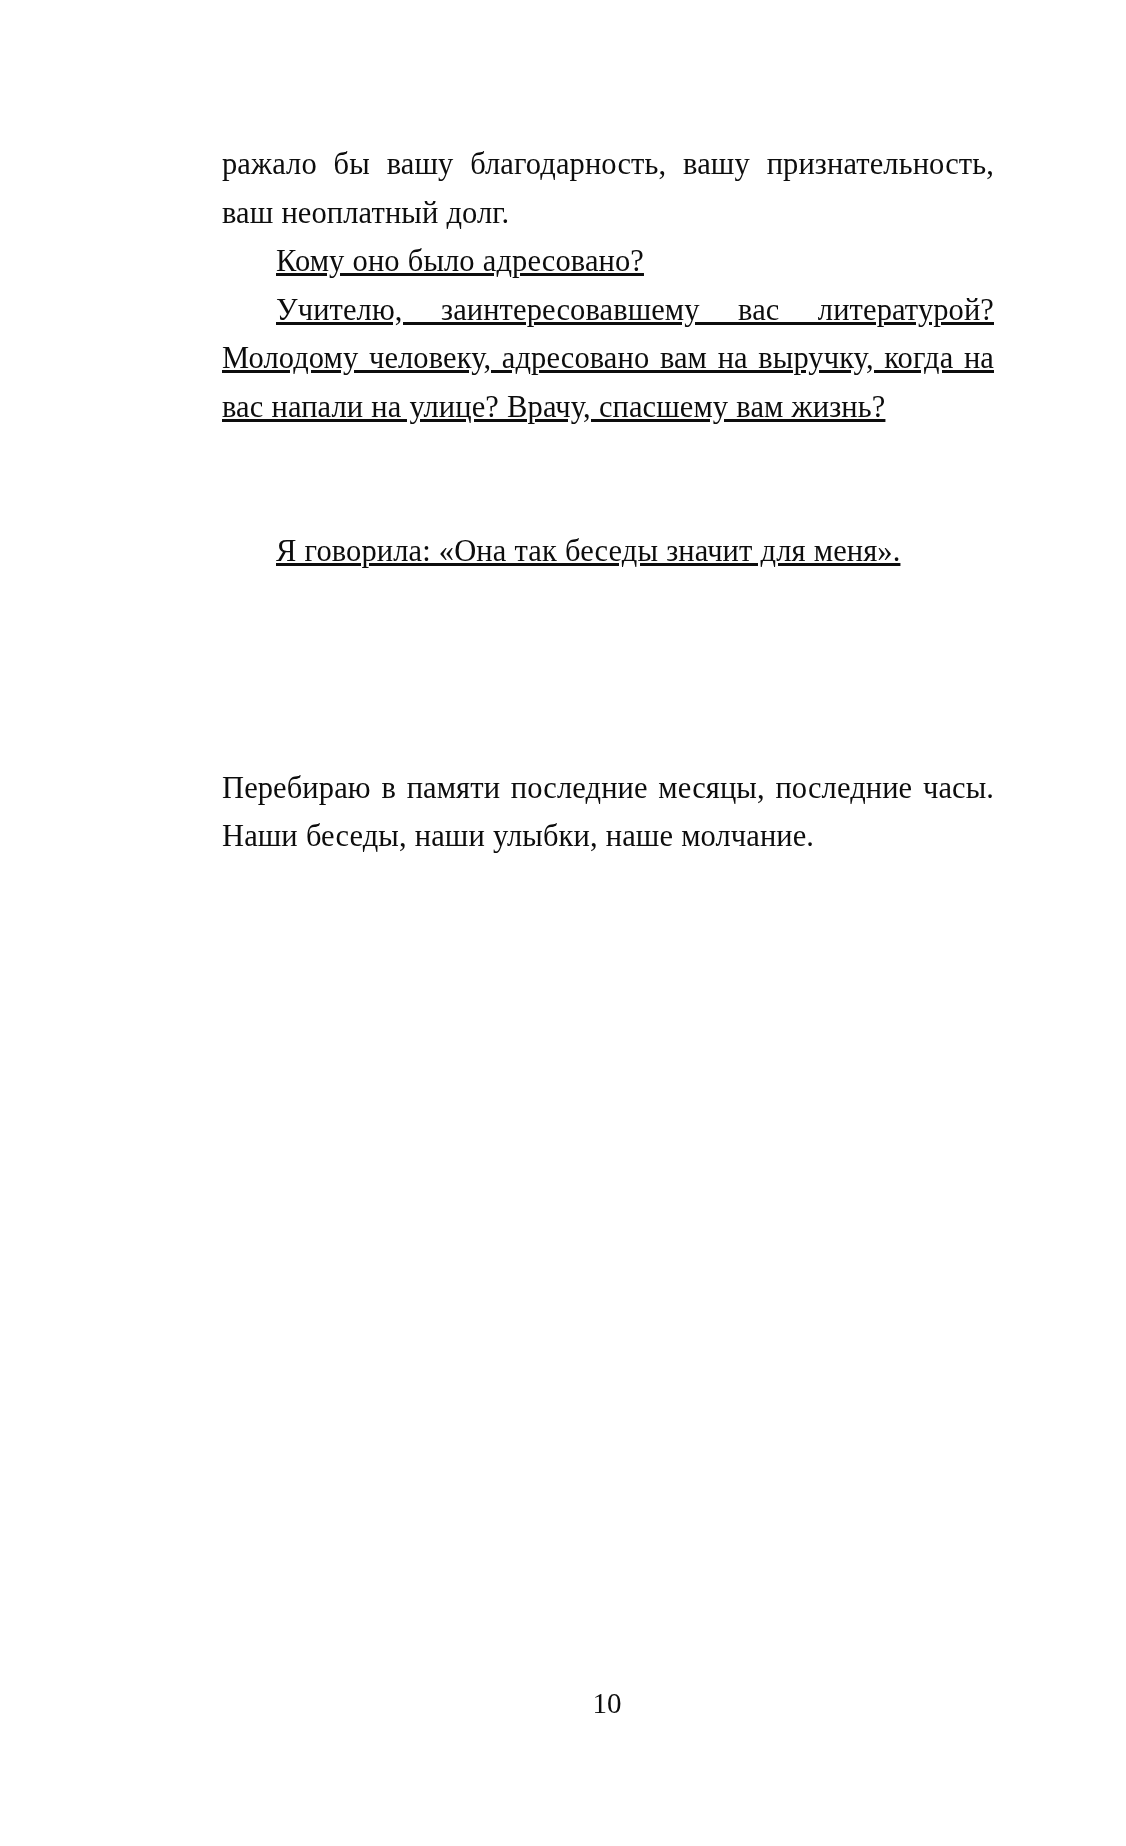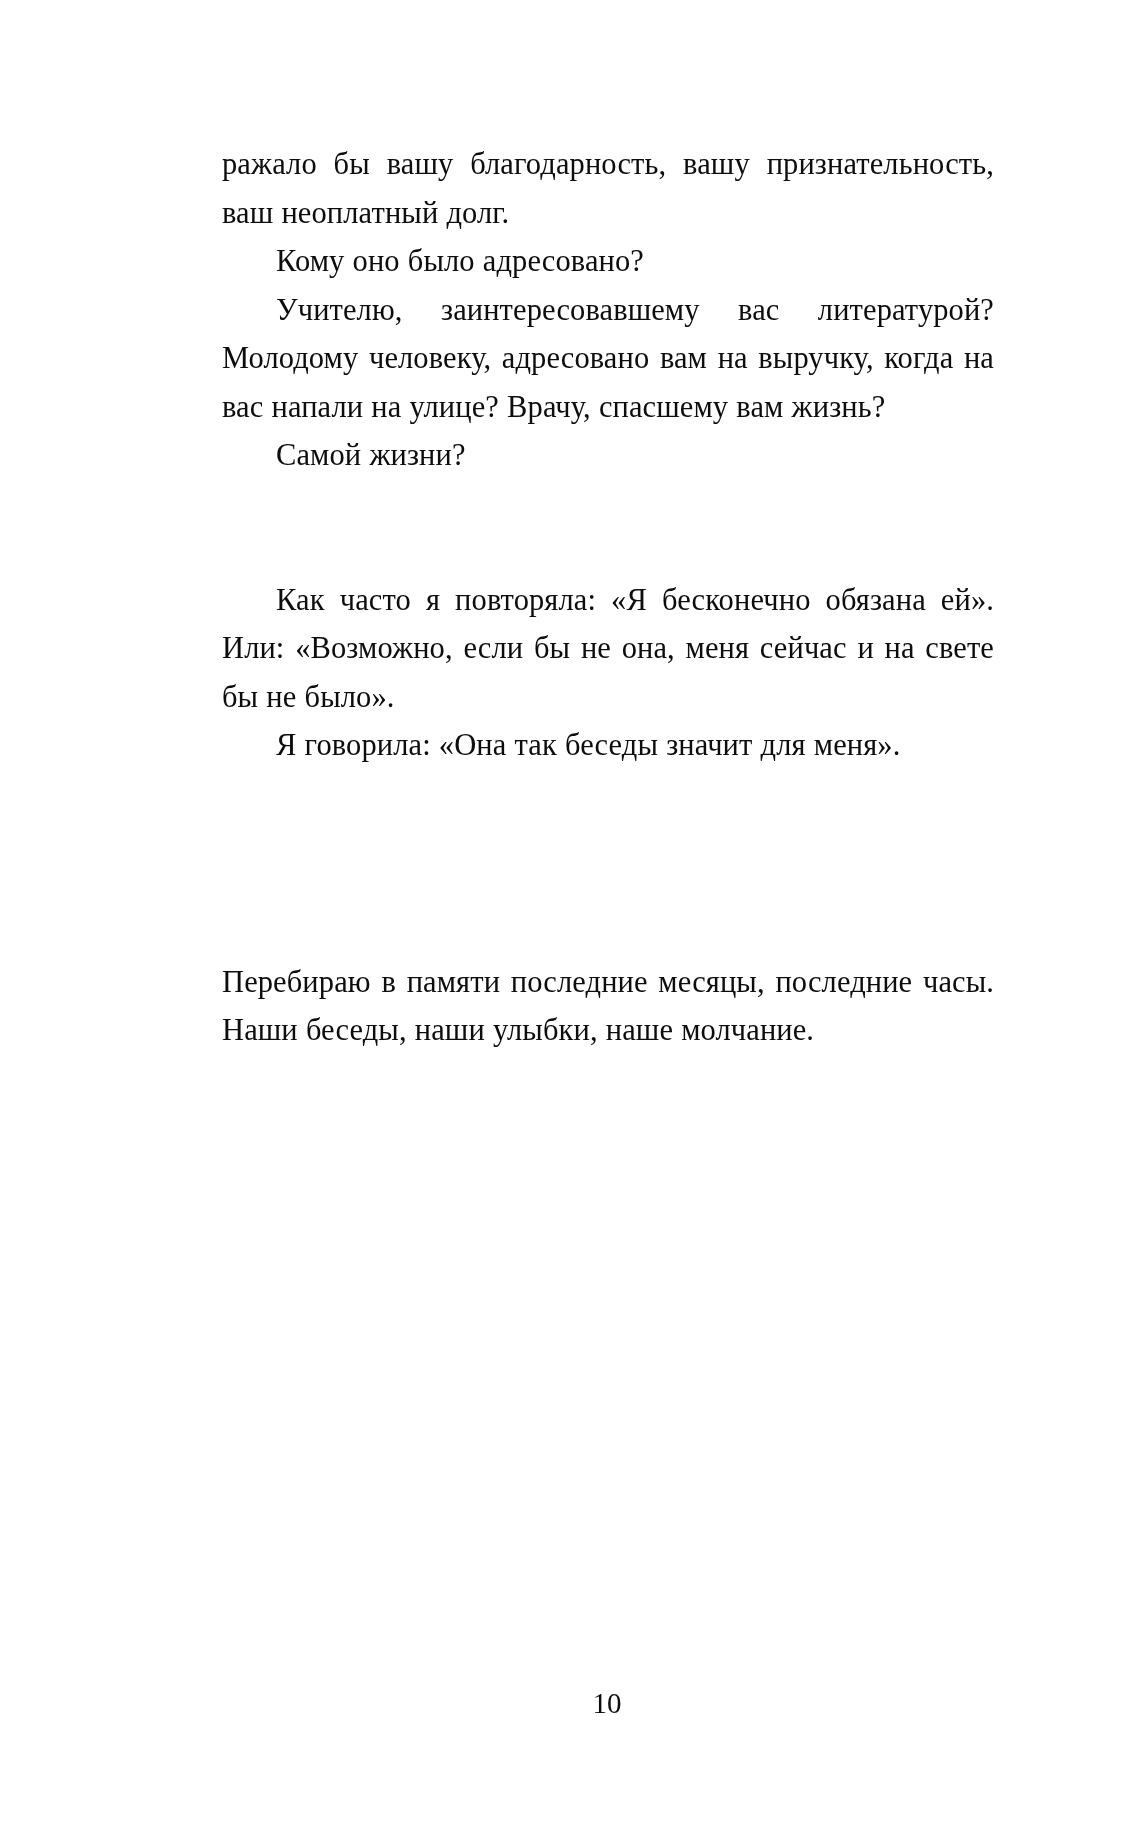--- a/index.html
+++ b/index.html
@@ -34,20 +34,21 @@
     margin: 0;
     font-size: 30.5px;
     line-height: 48.5px;
     text-align: justify;
     text-justify: inter-word;
     letter-spacing: 0.1px;
     word-spacing: 0.4px;
   }
   .para.indent {
     text-indent: 54px;
+    text-decoration: underline;
   }
   .block-gap {
     height: 96px;
   }
   .block-gap.small {
     height: 92px;
   }
   .page-number {
     position: absolute;
     left: 0;
@@ -64,27 +65,25 @@
 <body>
 
 <div class="page">
 
   <div class="text-column">
 
     <div>
       <p class="para">ражало бы вашу благодарность, вашу призна­тельность, ваш неоплатный долг.</p>
       <p class="para indent">Кому оно было адресовано?</p>
       <p class="para indent">Учителю, заинтересовавшему вас литерату­рой? Молодому человеку, адресовано вам на выручку, когда на вас напали на улице? Врачу, спасшему вам жизнь?</p>
-      <p class="para indent">Самой жизни?</p>
     </div>
 
     <div class="block-gap"></div>
 
     <div>
-      <p class="para indent">Как часто я повторяла: «Я бесконечно обязана ей». Или: «Возможно, если бы не она, меня сейчас и на свете бы не было».</p>
       <p class="para indent">Я говорила: «Она так беседы значит для меня».</p>
     </div>
 
     <div class="block-gap"></div>
 
     <div>
     </div>
 
     <div class="block-gap small"></div>
 

